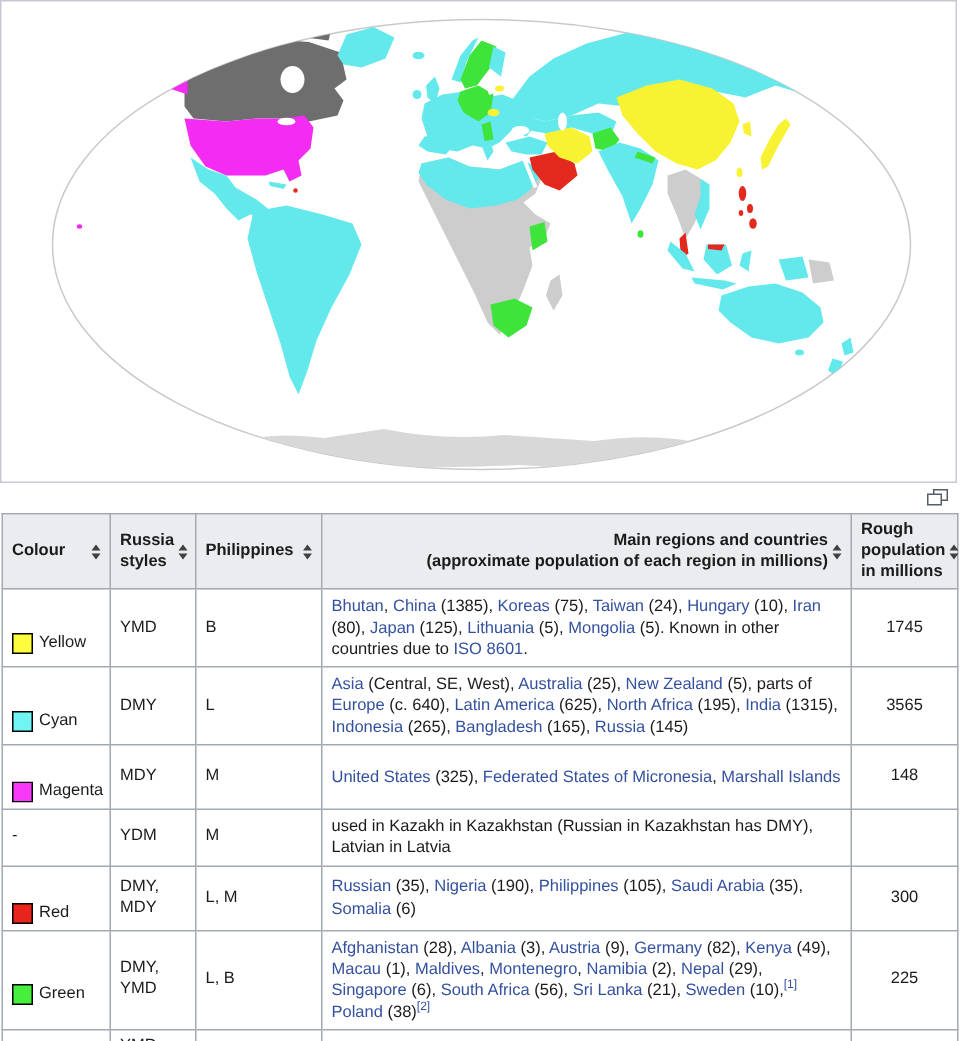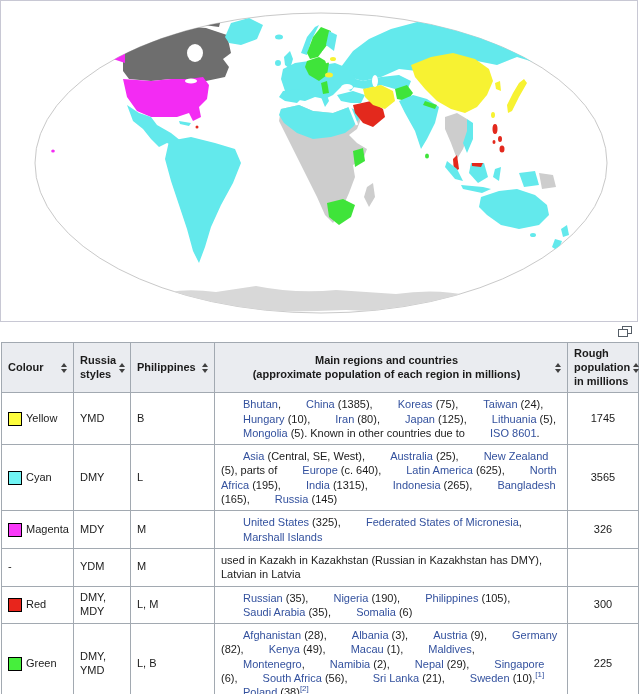--- a/index.html
+++ b/index.html
@@ -11,31 +11,31 @@
 
   .enlarge { position: absolute; top: 326px; right: 8px; width: 14px; height: 12px; cursor: pointer; }
 
   table.wikitable { position: absolute; top: 342px; left: 1px; width: 637px; border-collapse: collapse; table-layout: fixed; font-size: 11px; line-height: 1.25; }
   table.wikitable th, table.wikitable td { border: 1px solid #a2a9b1; padding: 4px 6px; vertical-align: middle; }
   table.wikitable th { background: #eaecf0; font-weight: bold; cursor: pointer; }
   td.pop { text-align: center; }
 
   .hcell { display: flex; align-items: center; gap: 3px; text-align: left; }
   .hcell .hlabel { flex: 1 1 auto; }
-  .hcell.centered .hlabel { text-align: center; }
+  .hcell.centered .hlabel { text-align: right; }
 
   .sort-icon { display: inline-flex; flex-direction: column; align-items: center; gap: 2px; flex: 0 0 auto; }
   .sort-icon .tri-up { width: 0; height: 0; border-left: 3.5px solid transparent; border-right: 3.5px solid transparent; border-bottom: 4px solid #404040; }
   .sort-icon .tri-down { width: 0; height: 0; border-left: 3.5px solid transparent; border-right: 3.5px solid transparent; border-top: 4px solid #404040; }
 
-  .swatchwrap { display: flex; align-items: center; gap: 4px; }
+  .swatchwrap { display: flex; align-items: center; gap: 4px; margin-top: 20px; }
   .swatch { flex: 0 0 auto; display: block; }
 
   td.regions { line-height: 1.3; }
-  .lnk { color: #33519e; cursor: pointer; margin-left: 22px; }
+  .lnk { color: #33519e; cursor: pointer; }
   sup.ref { color: #33519e; font-size: 8px; cursor: pointer; line-height: 0; }
 </style>
 </head>
 <body>
 
 <div class="map-frame">
   <svg width="638" height="320" viewBox="0 0 638 320">
     <defs>
       <clipPath id="globe">
           <ellipse cx="320" cy="162" rx="286" ry="150"></ellipse>
@@ -229,21 +229,21 @@
           <span class="swatchwrap">
             <svg class="swatch" width="14" height="14">
               <rect x="0.5" y="0.5" width="13" height="13" stroke="#000" fill="#f939f9"></rect>
             </svg>
             <span>Magenta</span>
           </span>
         </td>
       <td>MDY</td>
       <td>M</td>
       <td class="regions"><span class="lnk">United States</span><span> (325), </span><span class="lnk">Federated States of Micronesia</span><span>, </span><span class="lnk">Marshall Islands</span></td>
-      <td class="pop">326</td>
+      <td class="pop">148</td>
     </tr>
     <tr>
       <td><span>-</span></td>
       <td>YDM</td>
       <td>M</td>
       <td class="regions"><span>used in Kazakh in Kazakhstan (Russian in Kazakhstan has DMY), Latvian in Latvia</span></td>
       <td class="pop"></td>
     </tr>
     <tr>
       <td>

